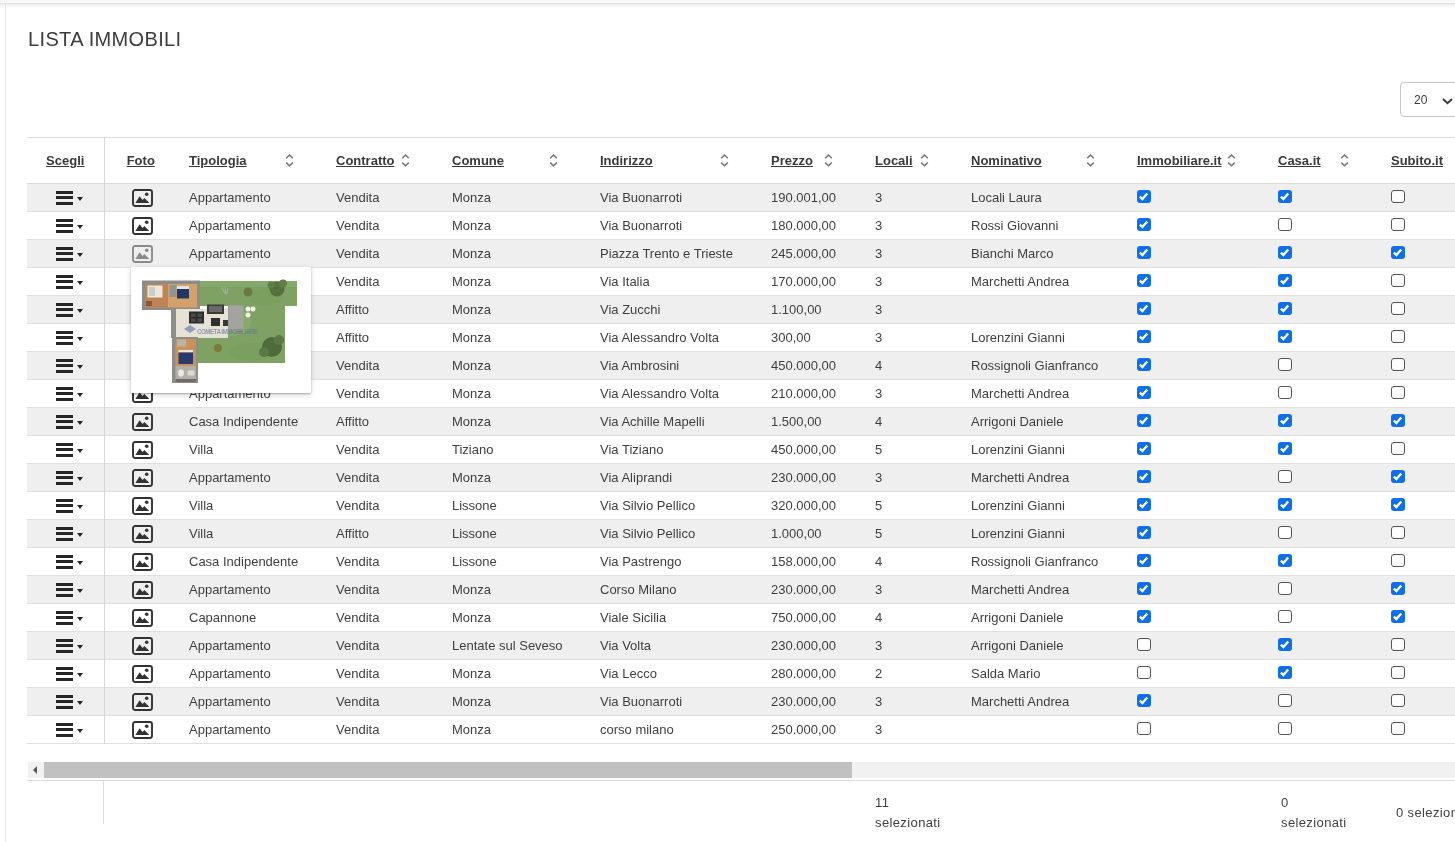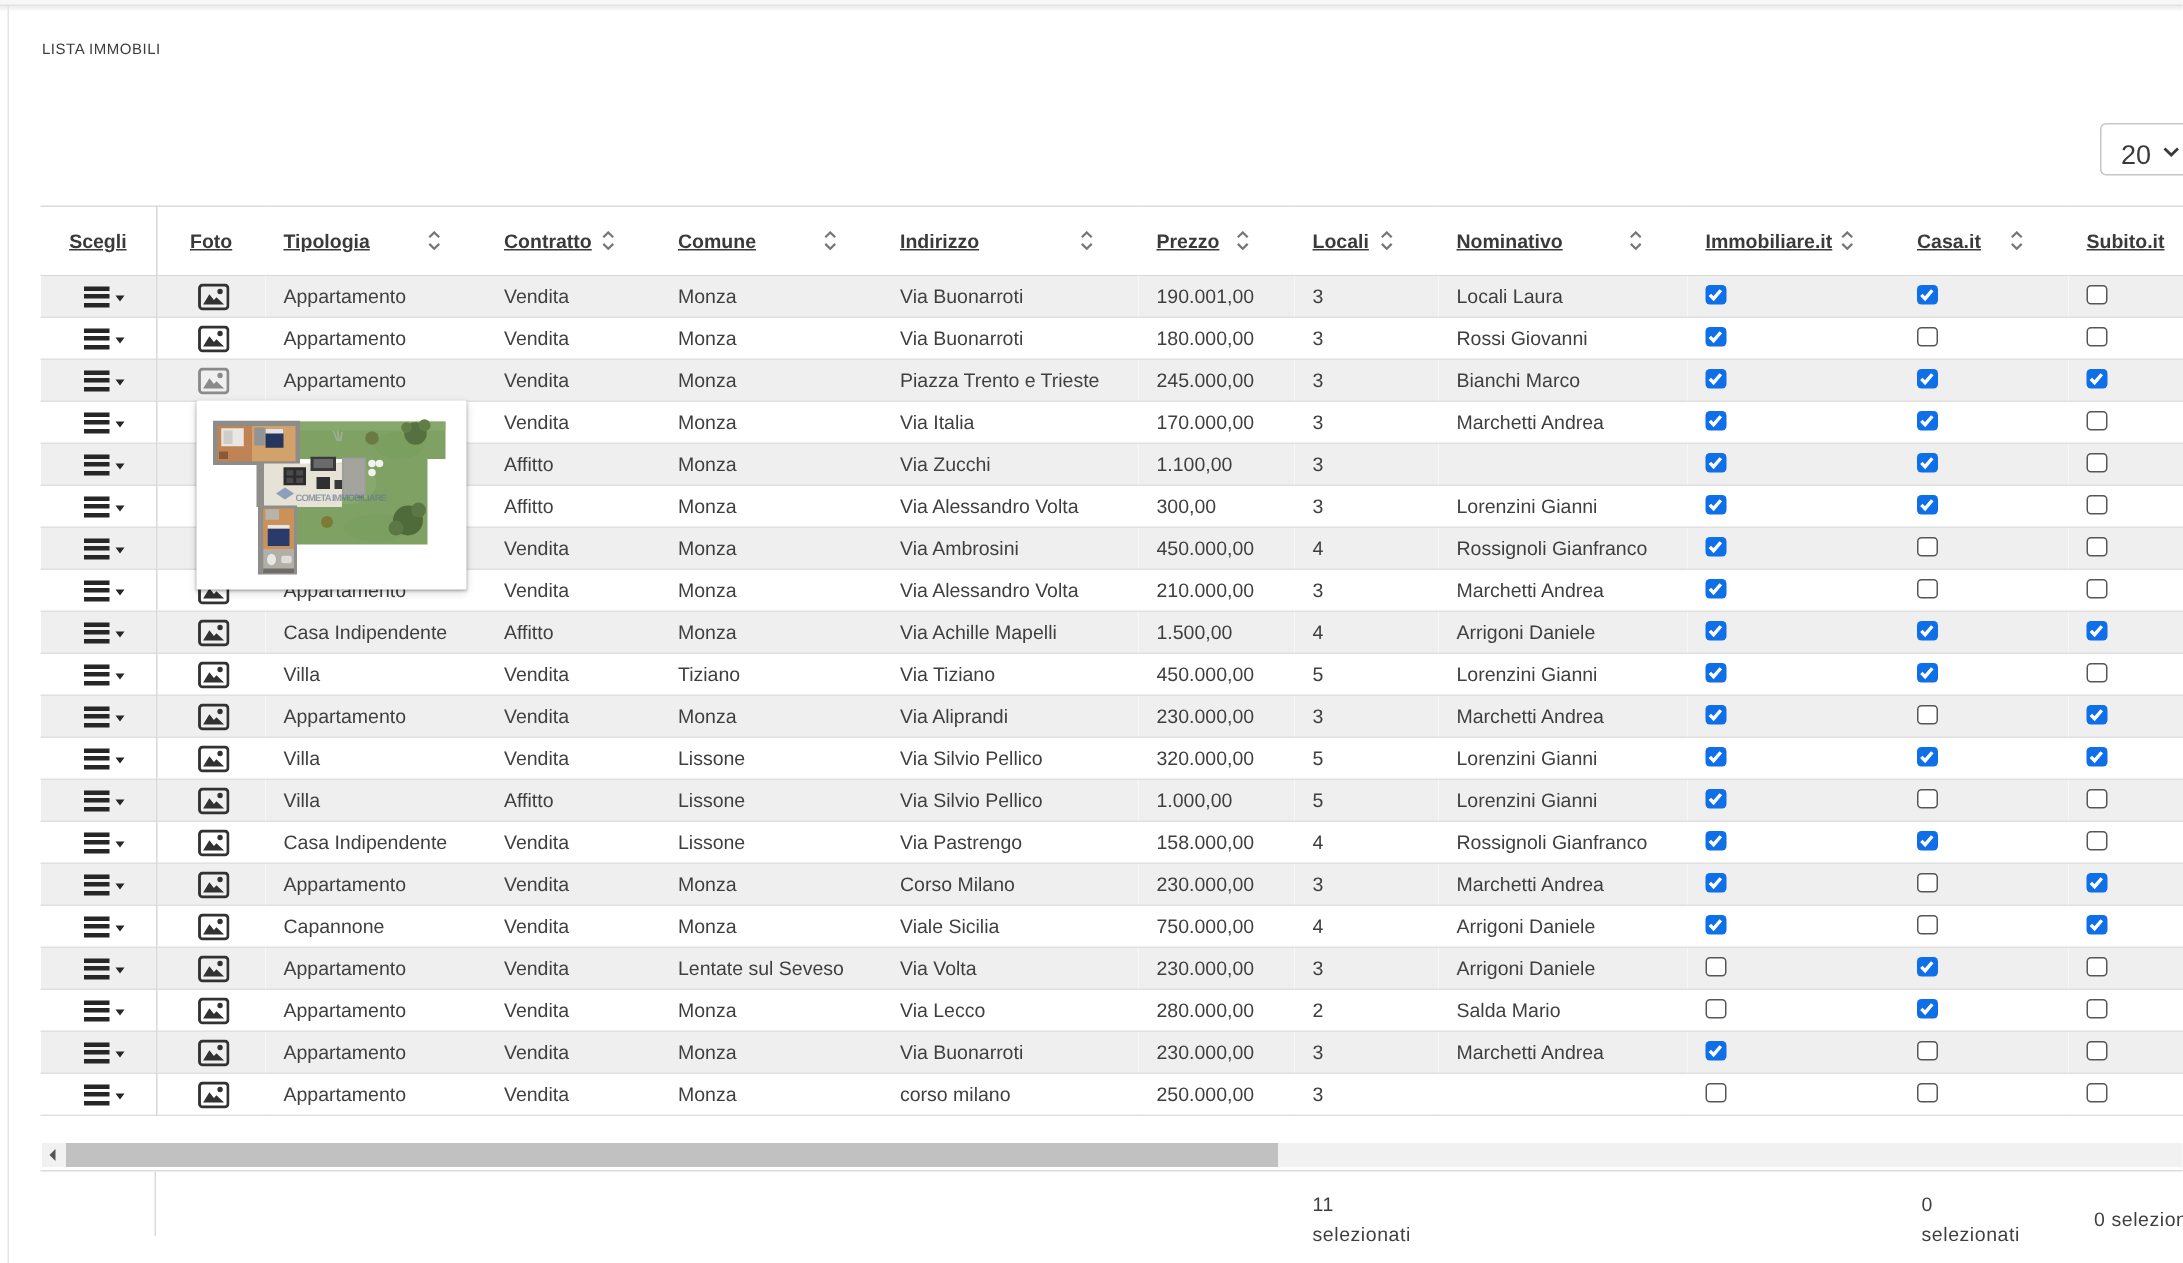--- a/index.html
+++ b/index.html
@@ -1,24 +1,24 @@
 <!DOCTYPE html>
 <html><head>
 <meta charset="utf-8">
 <style>
   html,body{margin:0;padding:0;width:1455px;height:842px;overflow:hidden;background:#fff;
     font-family:"Liberation Sans",sans-serif;}
   .abs{position:absolute;}
   #topband{left:0;top:0;width:1455px;height:3px;background:#f7f7f7;border-bottom:1px solid #e2e2e2;}
   #topshadow{left:0;top:4px;width:1455px;height:4px;background:linear-gradient(#00000014,#0000);}
   #leftborder{left:5px;top:3px;width:1px;height:839px;background:#e4e4e4;}
-  #title{left:28px;top:28px;font-size:10px;color:#3d3d3d;letter-spacing:.35px;}
+  #title{left:28px;top:28px;font-size:20px;color:#3d3d3d;letter-spacing:.35px;}
   #pagesel{left:1400px;top:82px;width:72px;height:35px;border:1px solid #c6c6c6;border-radius:4px;
     background:#fff;box-sizing:border-box;}
-  #pagesel span{position:absolute;left:13px;top:9.5px;font-size:18px;color:#3a3a3a;}
+  #pagesel span{position:absolute;left:13px;top:9.5px;font-size:12px;color:#3a3a3a;}
   #pagesel svg{position:absolute;left:41px;top:14.5px;}
 
   table{border-collapse:collapse;table-layout:fixed;}
   #grid{left:27px;top:137px;width:1512px;}
   th,td{padding:0 0 0 12px;font-size:13px;color:#3f3f3f;white-space:nowrap;overflow:hidden;
     text-align:left;vertical-align:middle;}
   th{height:45px;font-weight:bold;color:#3a3a3a;position:relative;border-top:1px solid #dcdcdc;
     border-bottom:1px solid #d8d8d8;background:#fff;text-decoration:underline;}
   td{height:27px;}
   tbody tr{border-bottom:1px solid #e0e0e0;}

